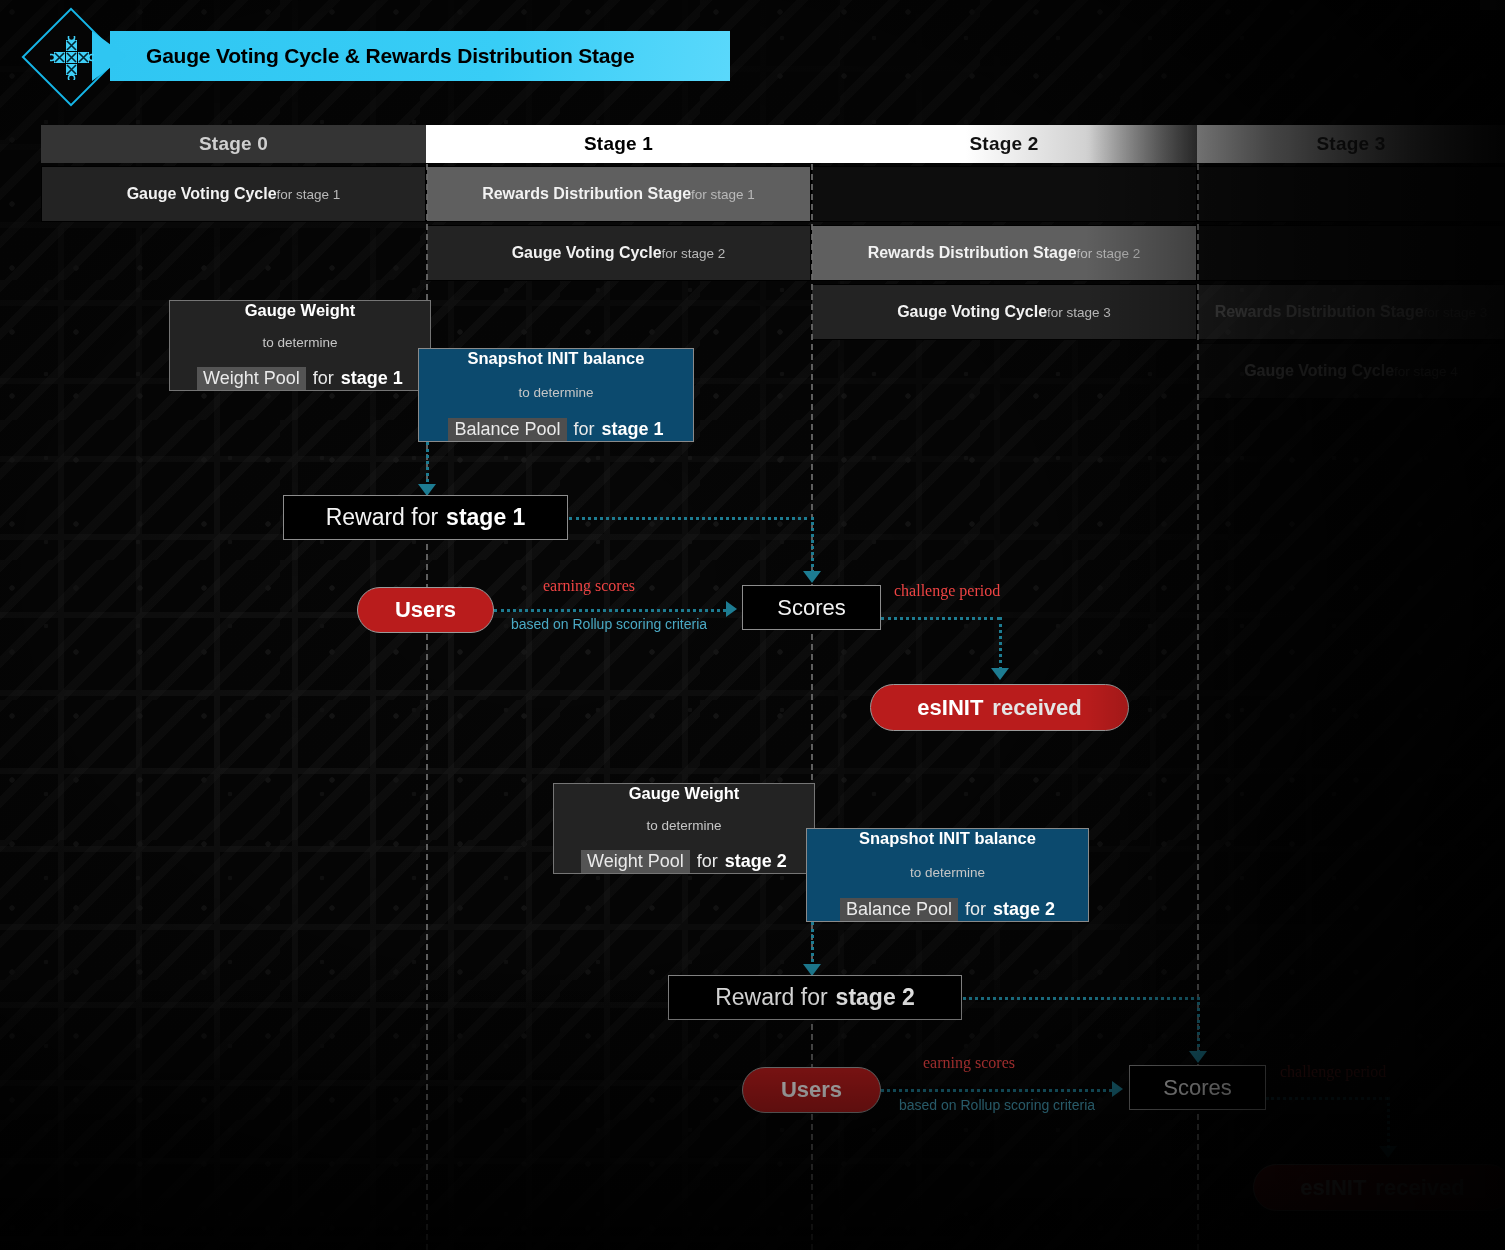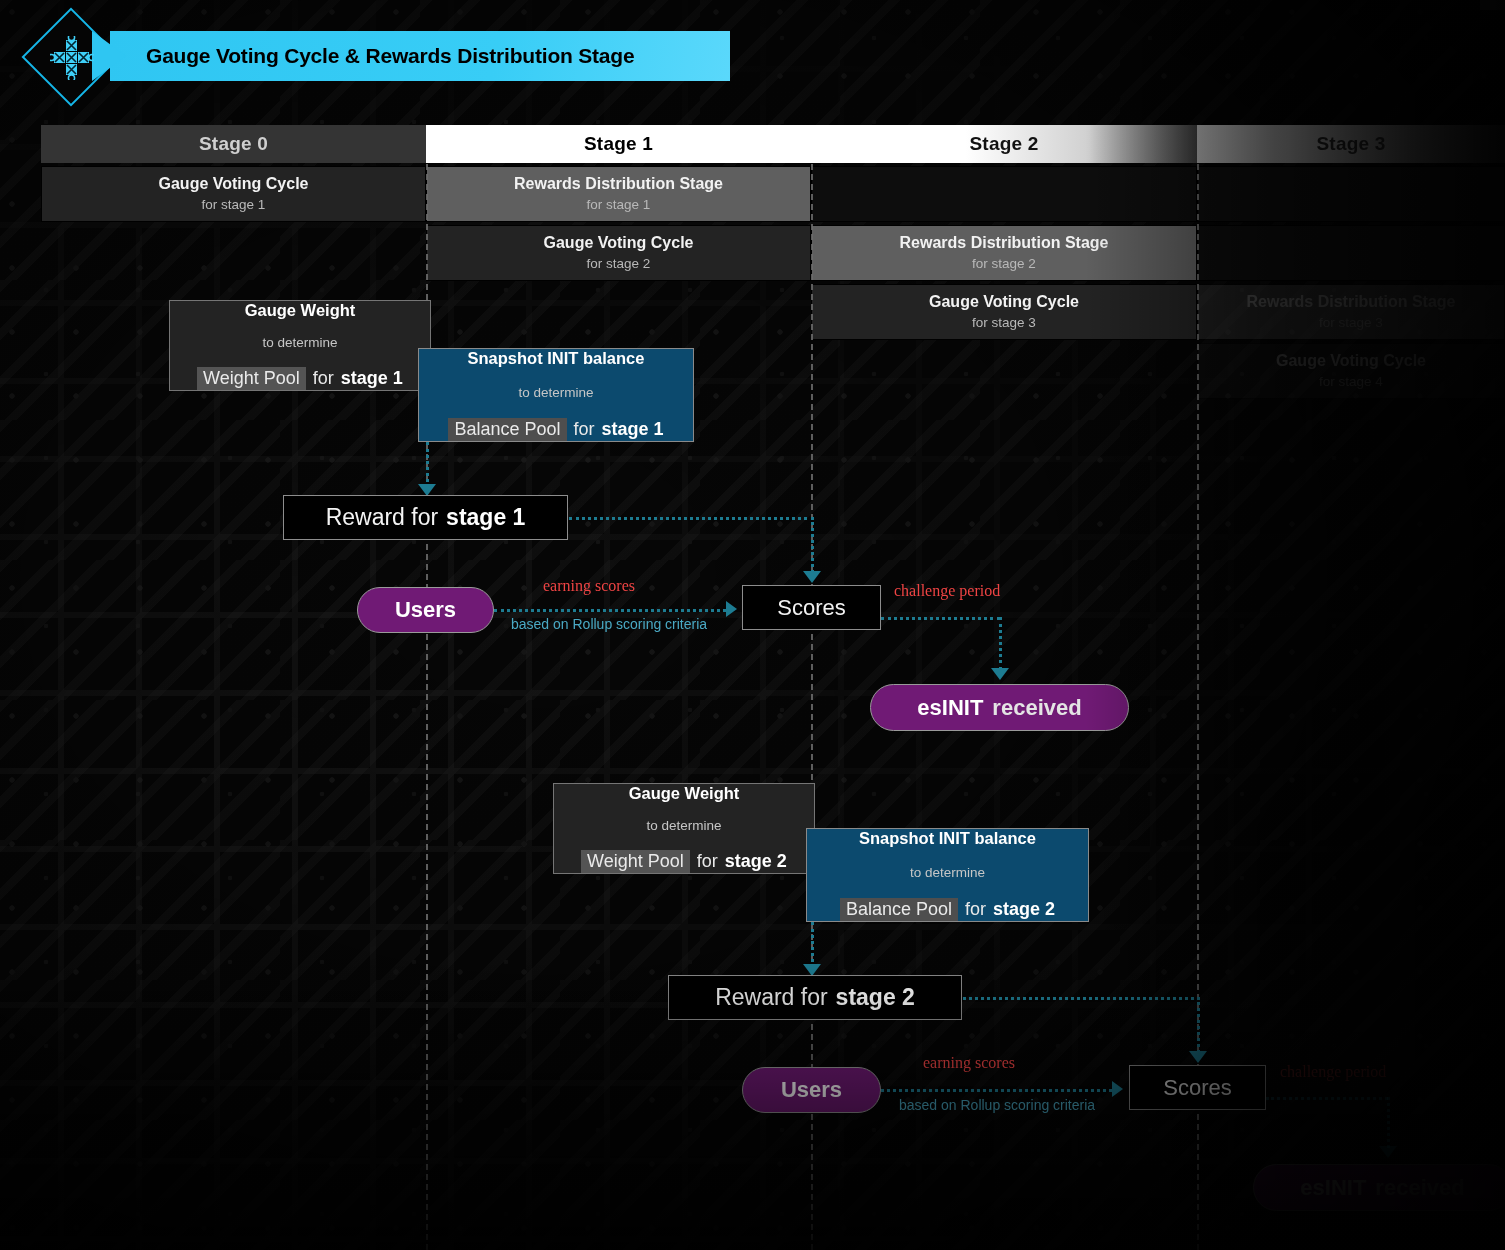--- a/index.html
+++ b/index.html
@@ -97,21 +97,21 @@
     z-index: 20;
   }
   .hdr.dark  { background: #343434; color: #cfcfcf; }
   .hdr.white { background: #ffffff; color: #000000; }
   .hdr.grad2 { background: linear-gradient(to right, #ffffff 0%, #ffffff 40%, #d0d0d0 72%, #3a3a3a 100%); color:#111; }
   .hdr.grad3 { background: linear-gradient(to right, #a8a8a8 0%, #8f8f8f 30%, #444 72%, #161616 100%); color:#1a1a1a; }
 
   
   .cell {
     position: absolute; z-index: 12;
-    display: flex; flex-direction: column;
+    display: flex; flex-direction: row;
     align-items: center; justify-content: center;
     text-align: center;
     border: 1px solid #000;
   }
   .cell .c-t { font-size: 16px; font-weight: 700; color: #f2f2f2; line-height: 1.25; }
   .cell .c-s { font-size: 13.5px; color: #b9b9b9; line-height: 1.35; margin-top: 2px; }
   .cell.v-dark  { background: #232323; }
   .cell.v-light { background: #5f5f5f; }
   .cell.v-black { background: #0d0d0d; }
   .cell.dim  { opacity: .30; }
@@ -145,21 +145,21 @@
   .reward {
     position: absolute; z-index: 26;
     background: #000; border: 1px solid #8d8d8d;
     display: flex; align-items: center; justify-content: center;
     font-size: 23px; color: #f4f4f4; gap: 8px;
   }
   .reward b { font-weight: 700; color: #fff; }
 
   .pill {
     position: absolute; z-index: 26;
-    background: #701a75; border: 1px solid #9a9a9a;
+    background: #b91c1c; border: 1px solid #9a9a9a;
     border-radius: 999px;
     display: flex; align-items: center; justify-content: center;
     gap: 9px;
   }
   .pill .p-b { font-size: 22px; font-weight: 700; color: #ffffff; }
   .pill .p-n { font-size: 22px; font-weight: 700; color: #e4e4e4; }
 
   .scores {
     position: absolute; z-index: 26;
     background: #000; border: 1px solid #8d8d8d;

